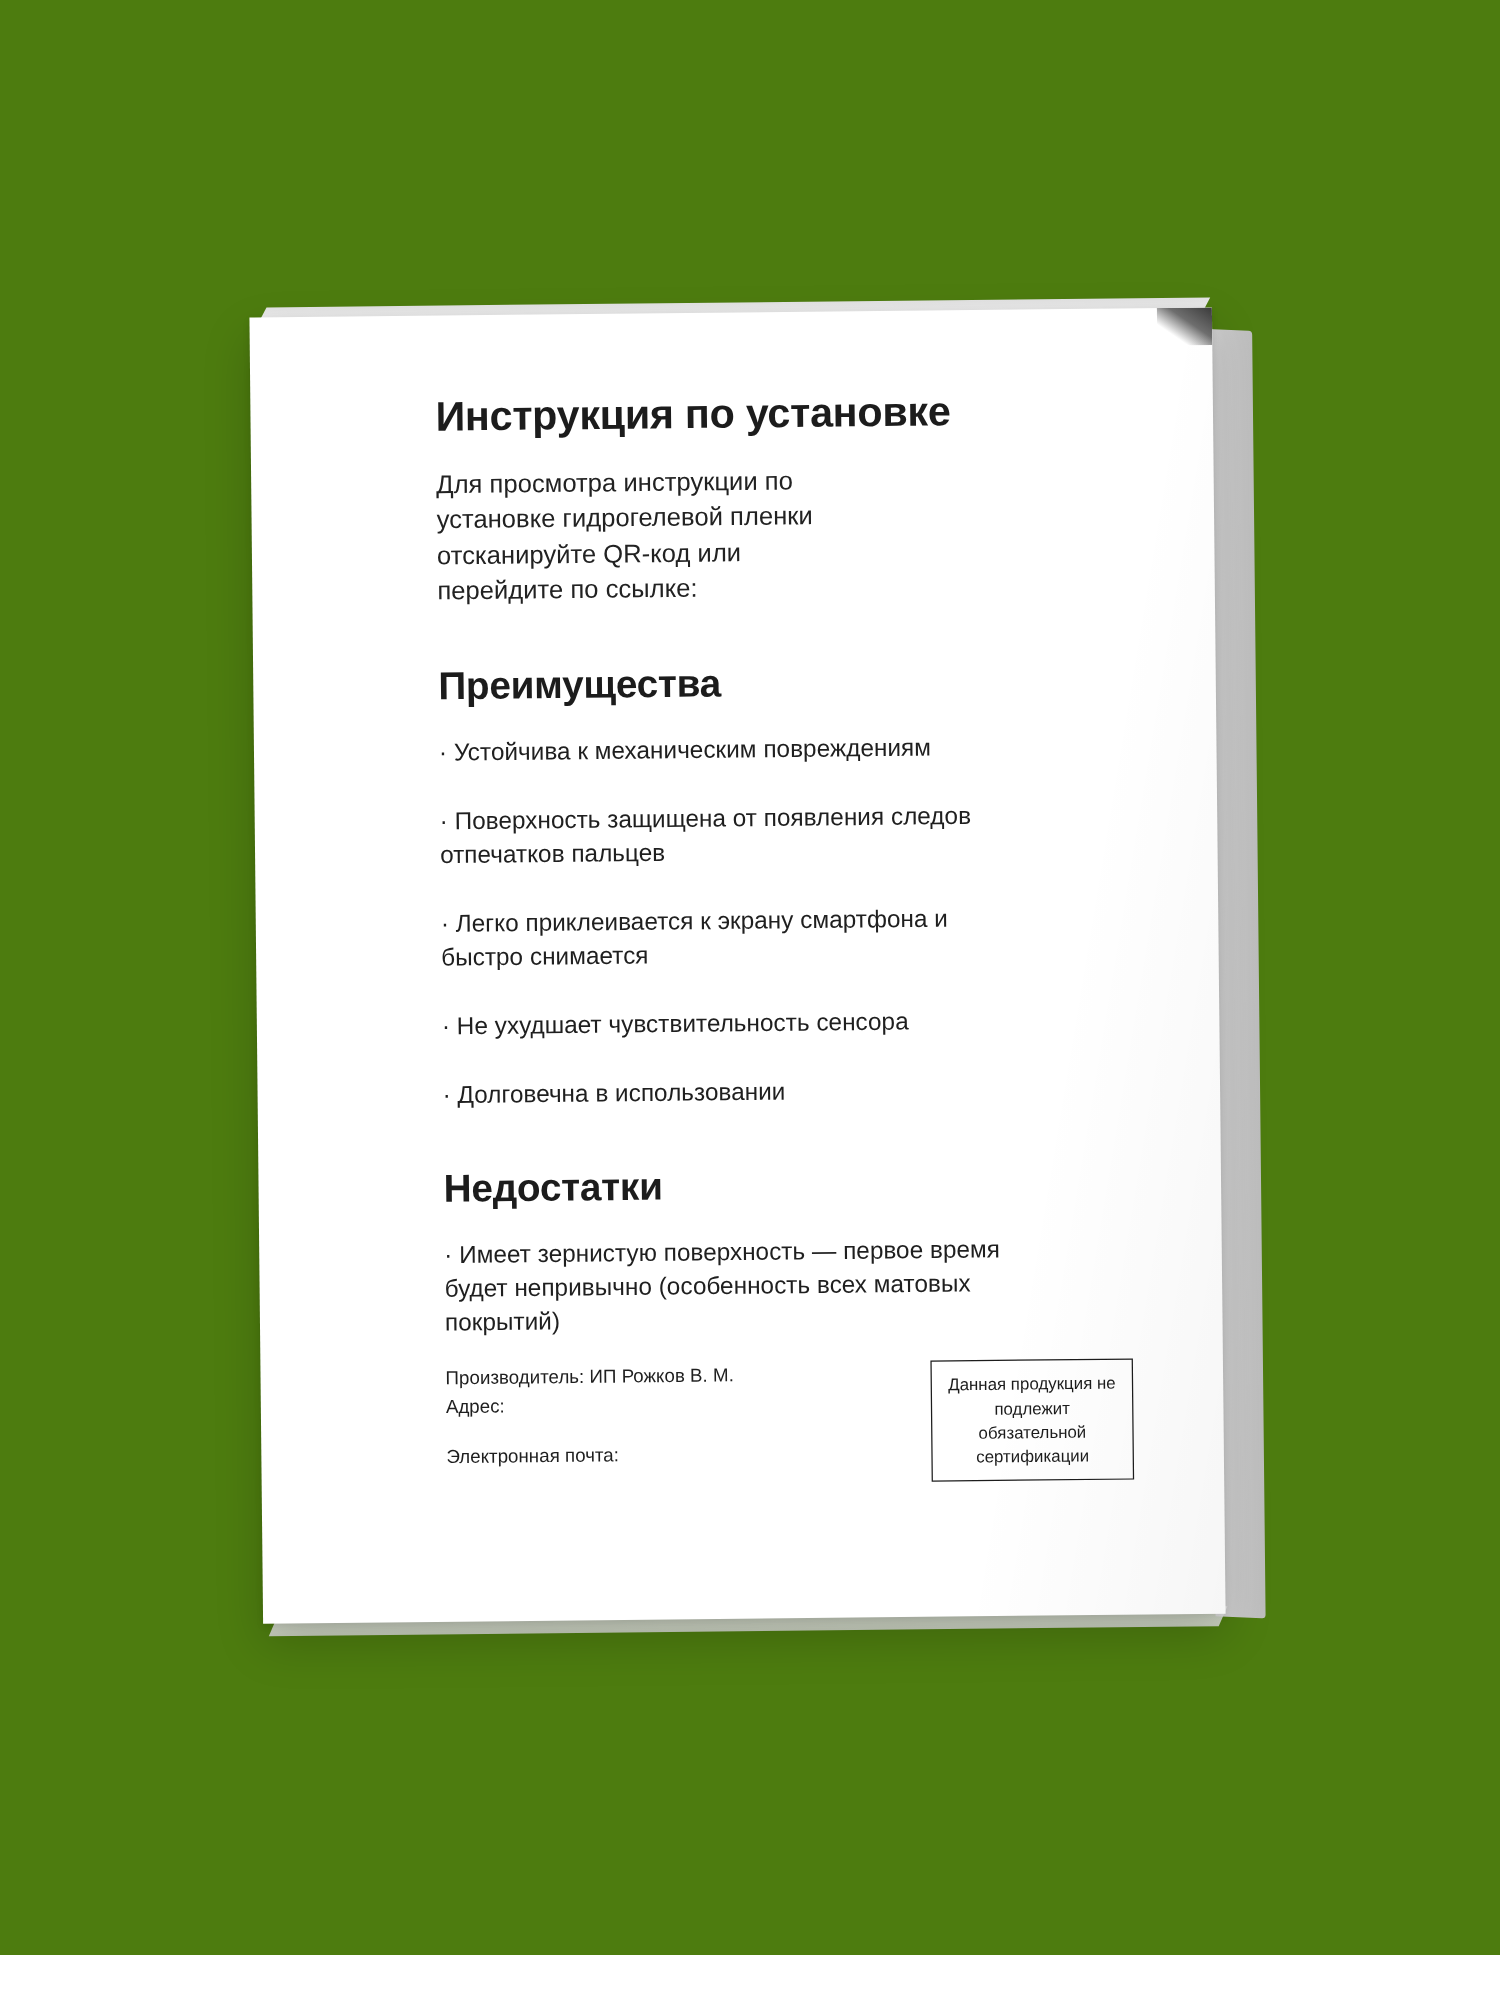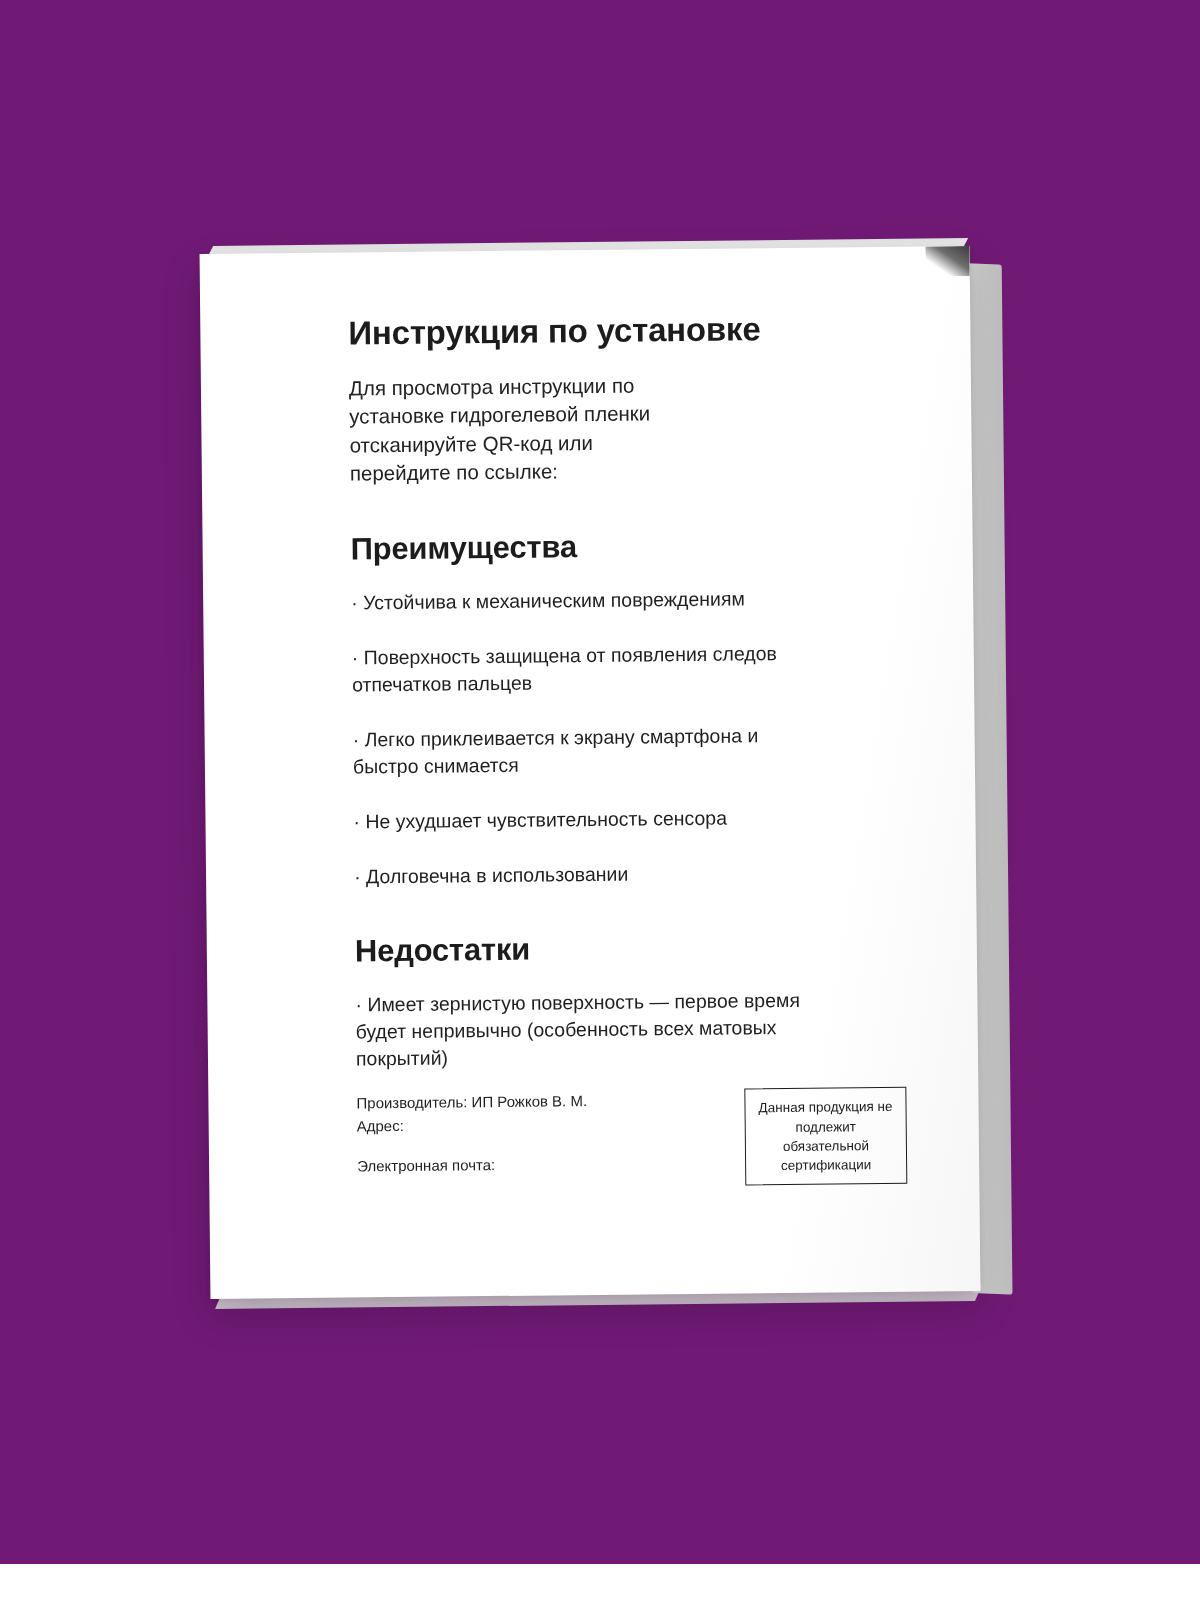--- a/index.html
+++ b/index.html
@@ -9,21 +9,21 @@
     height: 1600px;
     background: #ffffff;
     font-family: "Liberation Sans", sans-serif;
     overflow: hidden;
   }
 
   #stage {
     position: relative;
     width: 1200px;
     height: 1564px;
-    background: #701a75;
+    background: #4d7c0f;
   }
 
   
   .box-wrap {
     position: absolute;
     left: 205px;
     top: 250px;
     width: 770px;
     height: 1045px;
     transform: rotate(-0.6deg);

